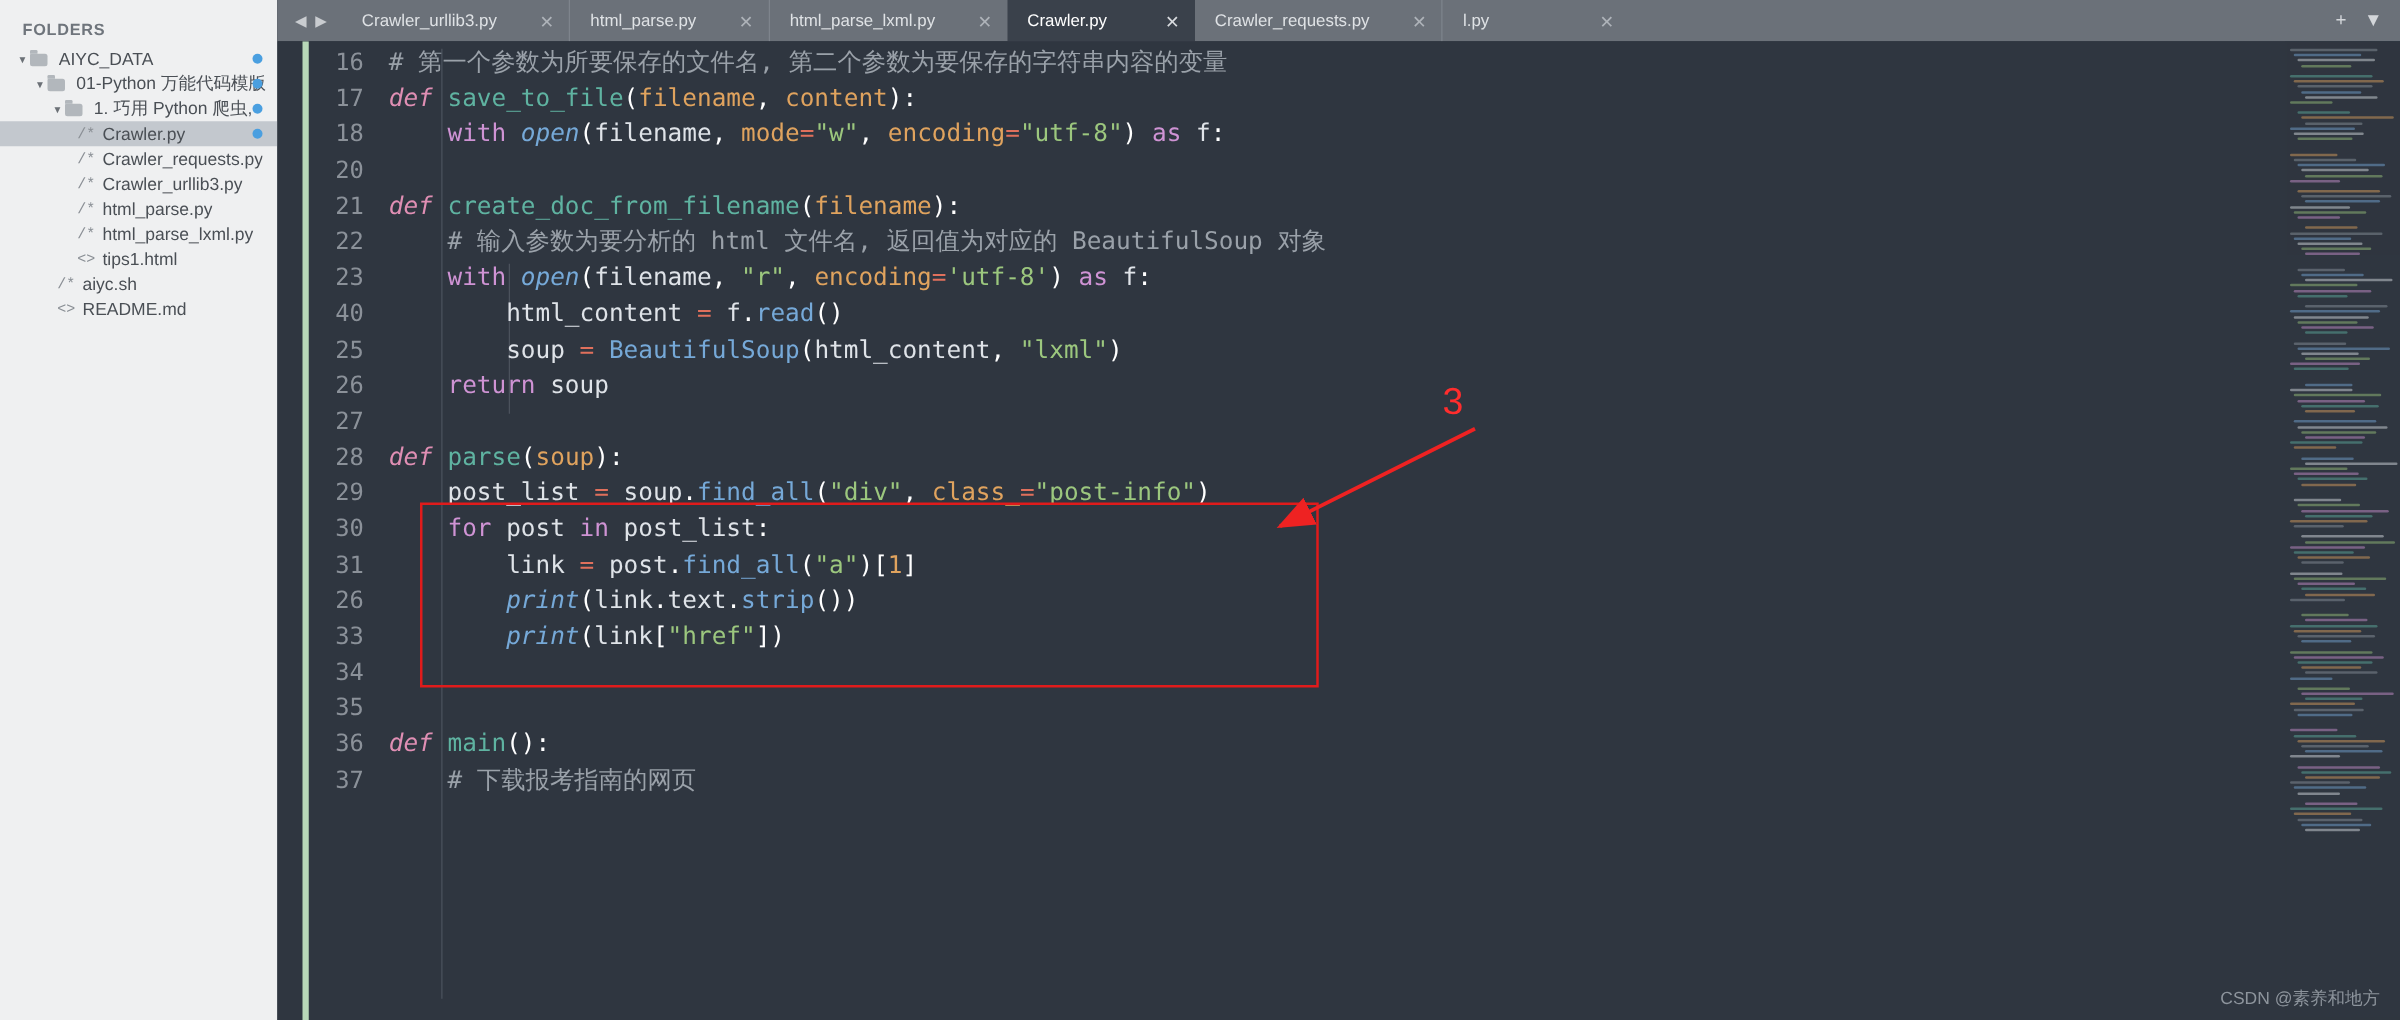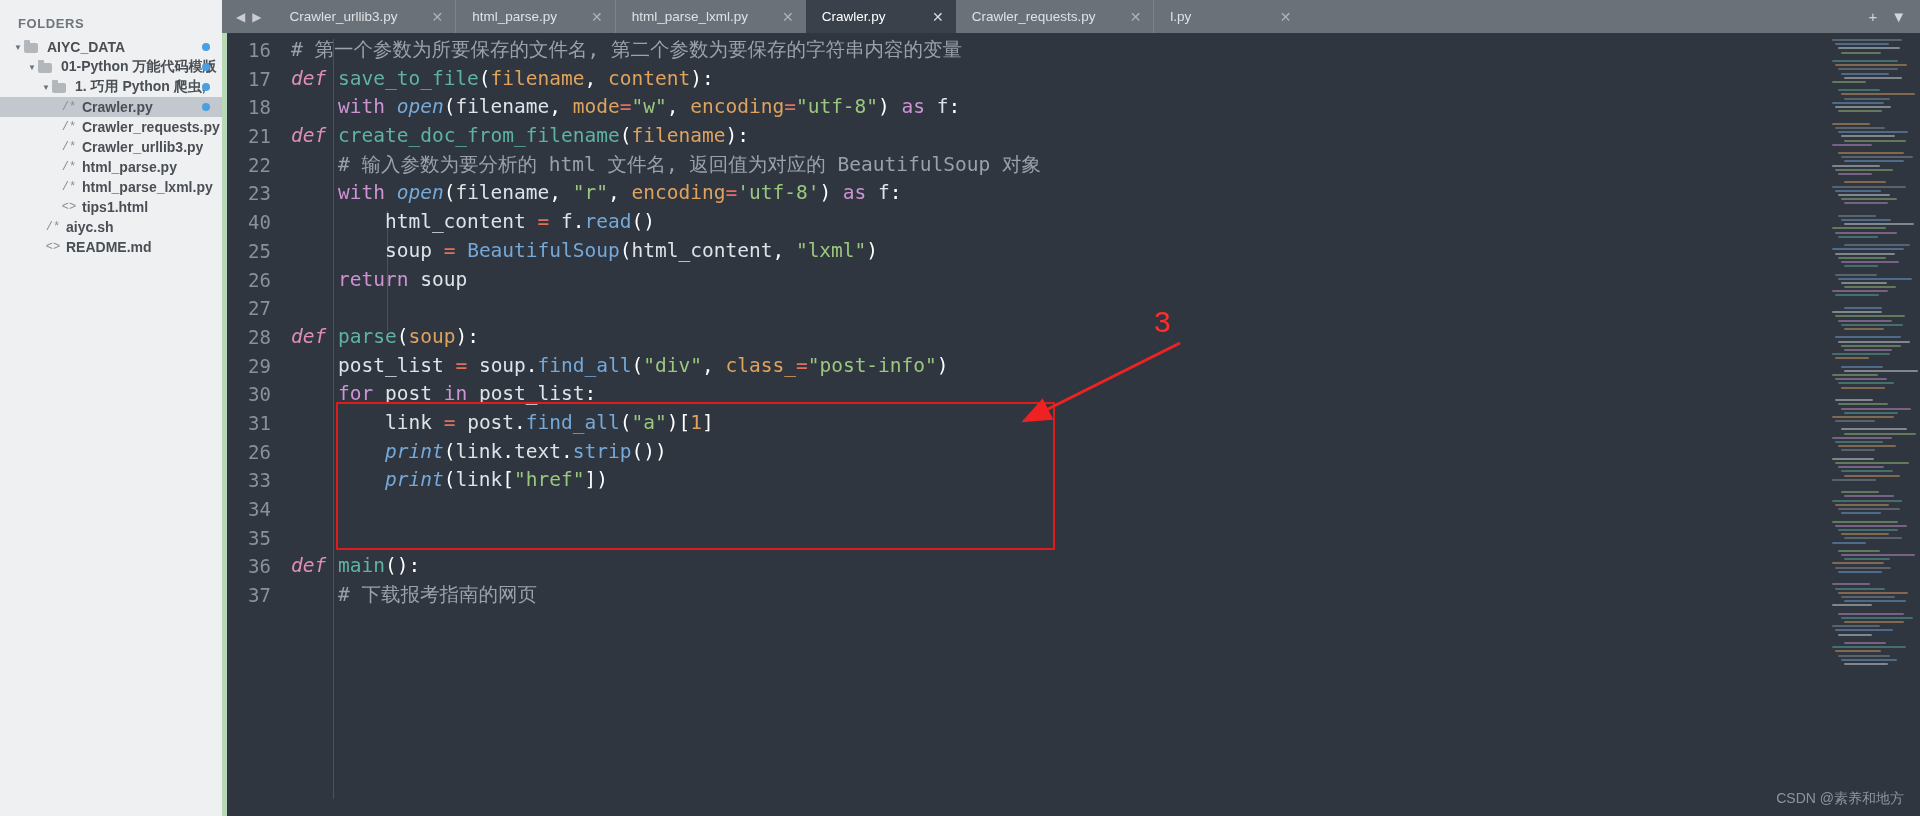--- a/index.html
+++ b/index.html
@@ -44,21 +44,21 @@
     border-radius:1px 2px 2px 2px; position:relative; top:1px;
   }
   .folder-ico i::before {
     content:""; position:absolute; top:-3px; left:0;
     width:6px; height:3px; background:#b2b7bc; border-radius:1px 1px 0 0;
   }
   .file-ico {
     width:26px; flex:0 0 26px; font-size:12px; color:#8a8f95;
     font-family:"Liberation Mono", monospace; text-align:center;
   }
-  .label { overflow:hidden; text-overflow:clip;font-weight:bold; }
+  .label { overflow:hidden; text-overflow:clip; }
   .dot {
     position:absolute; right:12px; top:6px;
     width:8px; height:8px; border-radius:50%; background:#4a9fe0;
   }
 
   
   .main { flex:1 1 auto; display:flex; flex-direction:column; background:#2f3640; position:relative; }
 
   .tabbar {
     height:33px; background:#6b7179; display:flex; align-items:stretch;
@@ -79,21 +79,21 @@
   .tab.active { background:#3a414b; color:#ffffff; border-left:none; }
   .tab.active + .tab { border-left:none; }
   .tab .tname { white-space:nowrap; }
   .tab .tclose { color:#aeb3b9; font-size:14px; margin-left:34px; }
   .tab.active .tclose { color:#d8dbdf; }
   .tabbar-right {
     margin-left:auto; display:flex; align-items:center; gap:14px;
     padding:0 14px; color:#d3d6da; font-size:15px;
   }
 
-  .editor { flex:1 1 auto; display:flex; position:relative; overflow:hidden; background:#2f3640; }
+  .editor { flex:1 1 auto; display:flex; position:relative; overflow:hidden; background:#2f3640;padding-left:20px; }
   .accent-strip { width:5px; background:#b8d8b8; flex:0 0 5px; }
 
   .code-wrap {
     flex:1 1 auto; position:relative;
     font-family:"DejaVu Sans Mono","Liberation Mono",monospace;
     font-size:19.5px; line-height:28.7px;
     padding-top:3px;
   }
   .line { display:flex; height:28.7px; align-items:center; white-space:pre; }
   .ln {
@@ -257,20 +257,21 @@
     </div>
 
     <div class="editor">
       <div class="accent-strip"></div>
       <div class="code-wrap" id="codewrap">
         <div class="ig" style="left:106px; top:6px; height:760px;"></div>
         <div class="ig" style="left:160px; top:178px; height:120px;"></div>
       <div class="line"><span class="ln">16</span><span class="code"><span class="cmt"># 第一个参数为所要保存的文件名, 第二个参数为要保存的字符串内容的变量</span></span></div>
           <div class="line"><span class="ln">17</span><span class="code"><span class="kw">def </span><span class="fn">save_to_file</span><span class="punct">(</span><span class="param">filename</span><span class="punct">, </span><span class="param">content</span><span class="punct">)</span><span class="punct">:</span></span></div>
           <div class="line"><span class="ln">18</span><span class="code"><span class="plain">    </span><span class="kw2">with </span><span class="blt">open</span><span class="punct">(</span><span class="plain">filename</span><span class="punct">, </span><span class="param">mode</span><span class="op">=</span><span class="str">"w"</span><span class="punct">, </span><span class="param">encoding</span><span class="op">=</span><span class="str">"utf-8"</span><span class="punct">)</span><span class="kw2"> as </span><span class="plain">f</span><span class="punct">:</span></span></div>
+          <div class="line"><span class="ln">20</span><span class="code"></span></div>
           <div class="line"><span class="ln">21</span><span class="code"><span class="kw">def </span><span class="fn">create_doc_from_filename</span><span class="punct">(</span><span class="param">filename</span><span class="punct">)</span><span class="punct">:</span></span></div>
           <div class="line"><span class="ln">22</span><span class="code"><span class="plain">    </span><span class="cmt"># 输入参数为要分析的 html 文件名, 返回值为对应的 BeautifulSoup 对象</span></span></div>
           <div class="line"><span class="ln">23</span><span class="code"><span class="plain">    </span><span class="kw2">with </span><span class="blt">open</span><span class="punct">(</span><span class="plain">filename</span><span class="punct">, </span><span class="str">"r"</span><span class="punct">, </span><span class="param">encoding</span><span class="op">=</span><span class="str">'utf-8'</span><span class="punct">)</span><span class="kw2"> as </span><span class="plain">f</span><span class="punct">:</span></span></div>
           <div class="line"><span class="ln">40</span><span class="code"><span class="plain">        </span><span class="plain">html_content</span><span class="plain"> </span><span class="op">=</span><span class="plain"> </span><span class="plain">f</span><span class="punct">.</span><span class="fn2">read</span><span class="punct">()</span></span></div>
           <div class="line"><span class="ln">25</span><span class="code"><span class="plain">        </span><span class="plain">soup</span><span class="plain"> </span><span class="op">=</span><span class="plain"> </span><span class="fn2">BeautifulSoup</span><span class="punct">(</span><span class="plain">html_content</span><span class="punct">, </span><span class="str">"lxml"</span><span class="punct">)</span></span></div>
           <div class="line"><span class="ln">26</span><span class="code"><span class="plain">    </span><span class="kw2">return </span><span class="plain">soup</span></span></div>
           <div class="line"><span class="ln">27</span><span class="code"></span></div>
           <div class="line"><span class="ln">28</span><span class="code"><span class="kw">def </span><span class="fn">parse</span><span class="punct">(</span><span class="param">soup</span><span class="punct">)</span><span class="punct">:</span></span></div>
           <div class="line"><span class="ln">29</span><span class="code"><span class="plain">    </span><span class="plain">post_list</span><span class="plain"> </span><span class="op">=</span><span class="plain"> </span><span class="plain">soup</span><span class="punct">.</span><span class="fn2">find_all</span><span class="punct">(</span><span class="str">"div"</span><span class="punct">, </span><span class="param">class_</span><span class="op">=</span><span class="str">"post-info"</span><span class="punct">)</span></span></div>
           <div class="line"><span class="ln">30</span><span class="code"><span class="plain">    </span><span class="kw2">for </span><span class="plain">post</span><span class="plain"> </span><span class="kw2">in </span><span class="plain">post_list</span><span class="punct">:</span></span></div>

